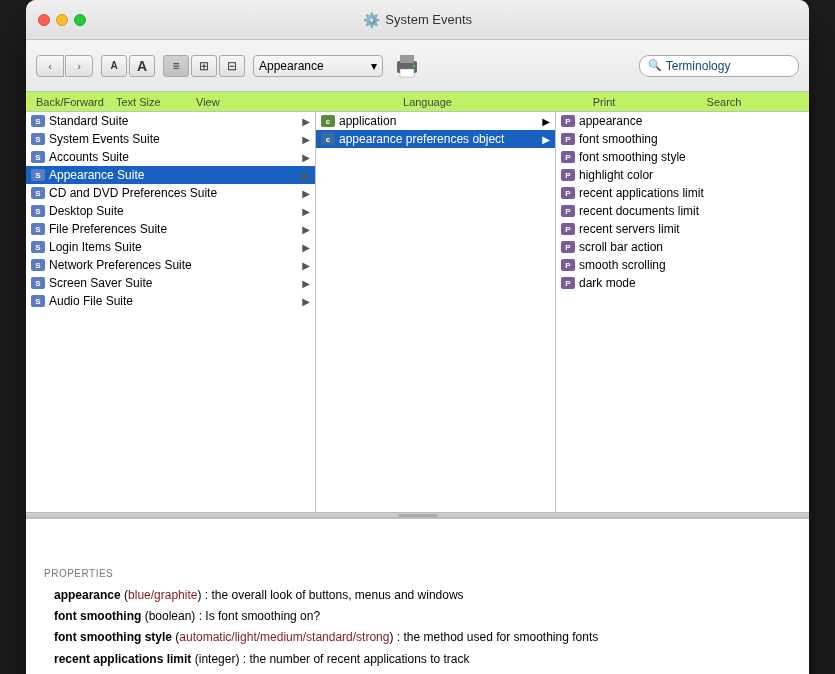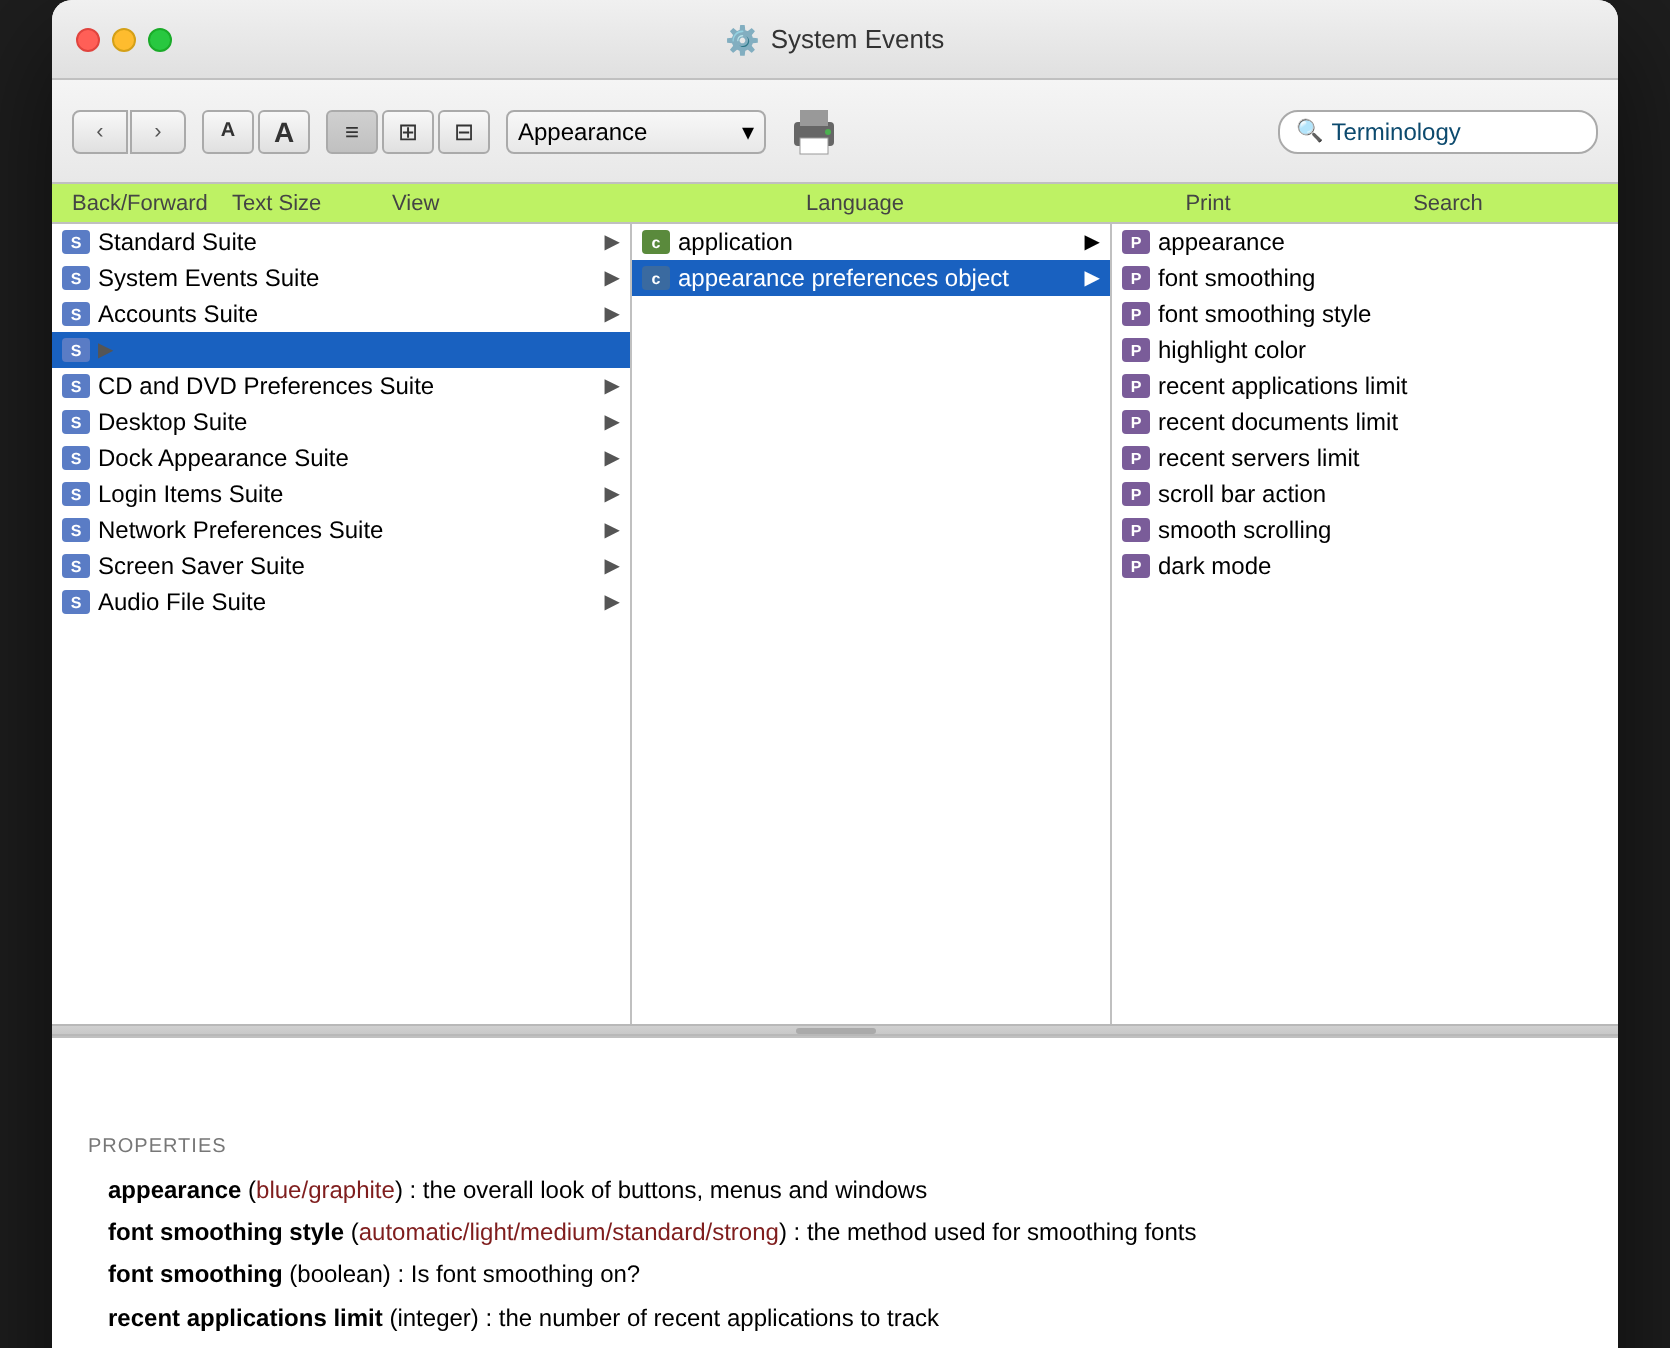--- a/index.html
+++ b/index.html
@@ -408,35 +408,36 @@
         <span class="suite-name">System Events Suite</span>
         <span class="suite-arrow">▶</span>
       </div>
       <div class="suite-item">
         <div class="suite-badge s">S</div>
         <span class="suite-name">Accounts Suite</span>
         <span class="suite-arrow">▶</span>
       </div>
       <div class="suite-item" style="background:#1961c0; color:white;">
         <div class="suite-badge s">S</div>
+        <span class="suite-name">Appearance Suite</span>
         <span class="suite-arrow">▶</span>
       </div>
       <div class="suite-item">
         <div class="suite-badge s">S</div>
         <span class="suite-name">CD and DVD Preferences Suite</span>
         <span class="suite-arrow">▶</span>
       </div>
       <div class="suite-item">
         <div class="suite-badge s">S</div>
         <span class="suite-name">Desktop Suite</span>
         <span class="suite-arrow">▶</span>
       </div>
       <div class="suite-item">
         <div class="suite-badge s">S</div>
-        <span class="suite-name">Dock Appearance Suite</span>
+        <span class="suite-name">File Preferences Suite</span>
         <span class="suite-arrow">▶</span>
       </div>
       <div class="suite-item">
         <div class="suite-badge s">S</div>
         <span class="suite-name">Login Items Suite</span>
         <span class="suite-arrow">▶</span>
       </div>
       <div class="suite-item">
         <div class="suite-badge s">S</div>
         <span class="suite-name">Network Preferences Suite</span>
@@ -516,26 +517,26 @@
   </div>
 
   <div class="doc-panel">
     <div class="doc-section-label">PROPERTIES</div>
 
     <div class="doc-prop">
       <span class="doc-prop-name">appearance</span>
       <span> (</span><a class="doc-link" href="#">blue/graphite</a><span>) : the overall look of buttons, menus and windows</span>
     </div>
     <div class="doc-prop">
+      <span class="doc-prop-name">font smoothing</span>
+      <span> (boolean) : Is font smoothing on?</span>
+    </div>
+    <div class="doc-prop">
       <span class="doc-prop-name">font smoothing style</span>
       <span> (</span><a class="doc-link" href="#">automatic/light/medium/standard/strong</a><span>) : the method used for smoothing fonts</span>
-    </div>
-    <div class="doc-prop">
-      <span class="doc-prop-name">font smoothing</span>
-      <span> (boolean) : Is font smoothing on?</span>
     </div>
     <div class="doc-prop">
       <span class="doc-prop-name">recent applications limit</span>
       <span> (integer) : the number of recent applications to track</span>
     </div>
 
   </div>
 </div>
 
 </body></html>

